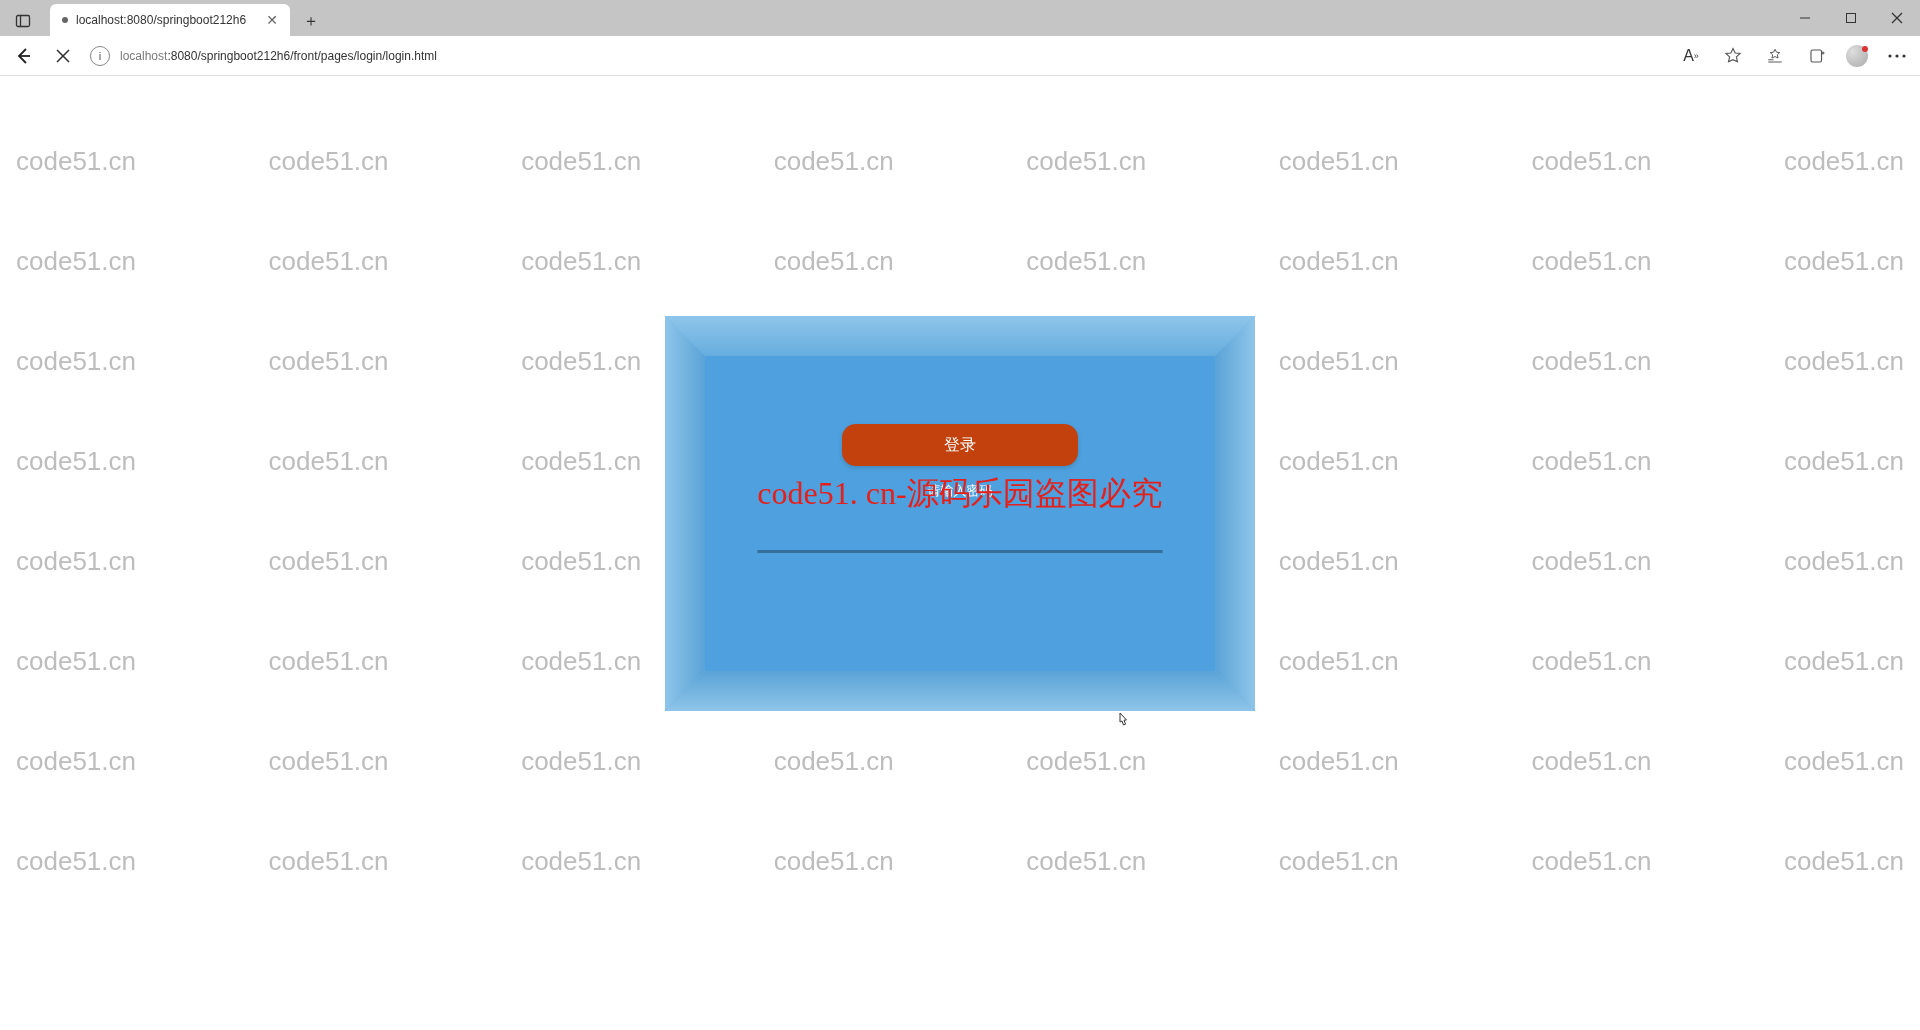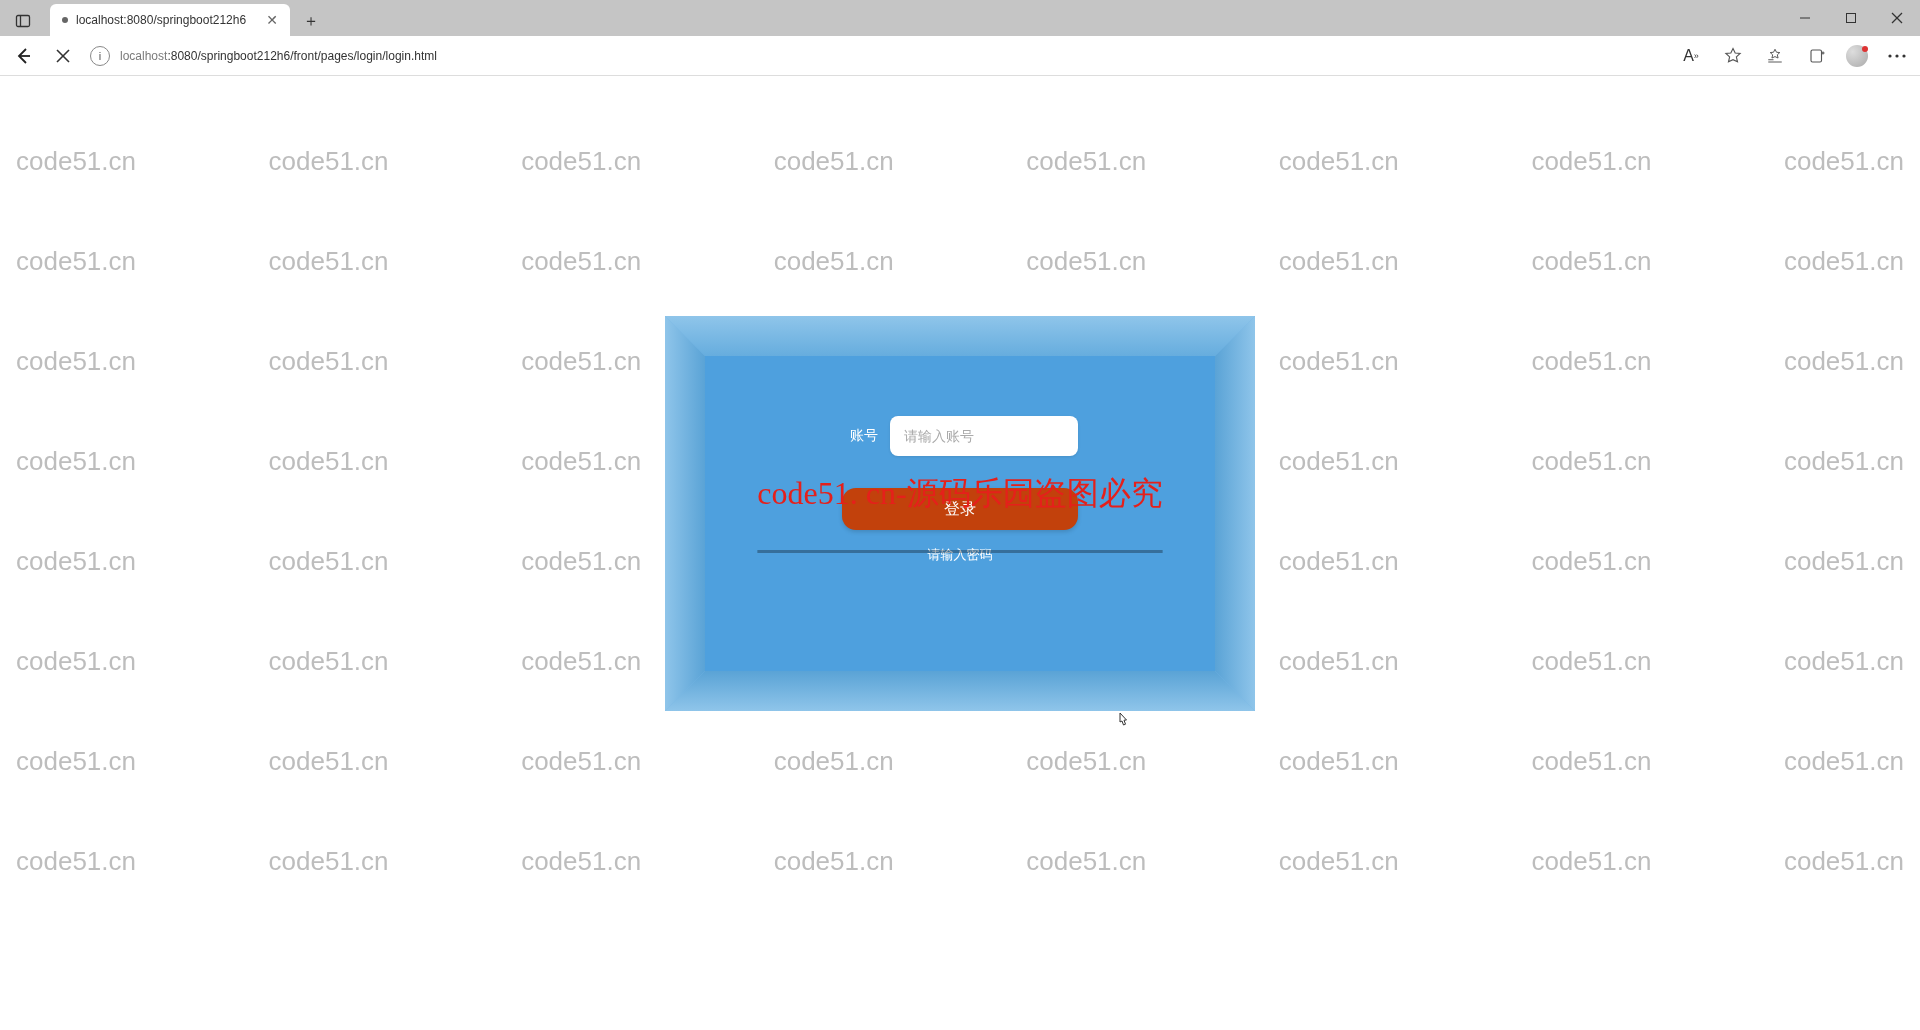--- a/index.html
+++ b/index.html
@@ -431,24 +431,20 @@
       </div>
     </div>
 
   <div class="login-wrap">
     <div class="login-outer">
       <div class="bevel-top"></div>
       <div class="bevel-bottom"></div>
       <div class="bevel-left"></div>
       <div class="bevel-right"></div>
       <div class="login-inner">
-        <div class="field-row">
-          <span class="field-label">账号</span>
-          <input class="field-input" type="text" placeholder="请输入账号" style="">
-        </div>
         <button class="login-btn">登录</button>
         <a class="register-link">请输入密码</a>
       </div>
     </div>
   </div>
 
   <div class="overlay-text">code51. cn-源码乐园盗图必究</div>
   <div class="cursor-ptr">
     <svg width="16" height="18" viewBox="0 0 16 18">
         <path d="M6 1v9l2-1 1.5 4 2-.8-1.5-4 2.5-.2z" fill="#fff" stroke="#333" stroke-width="1"></path>

